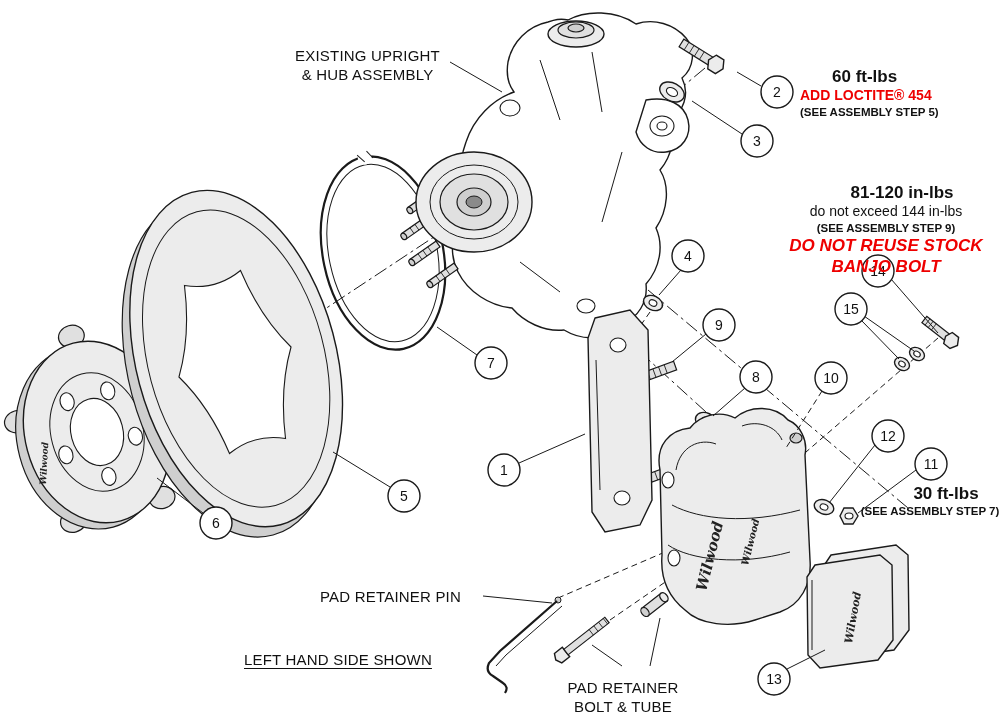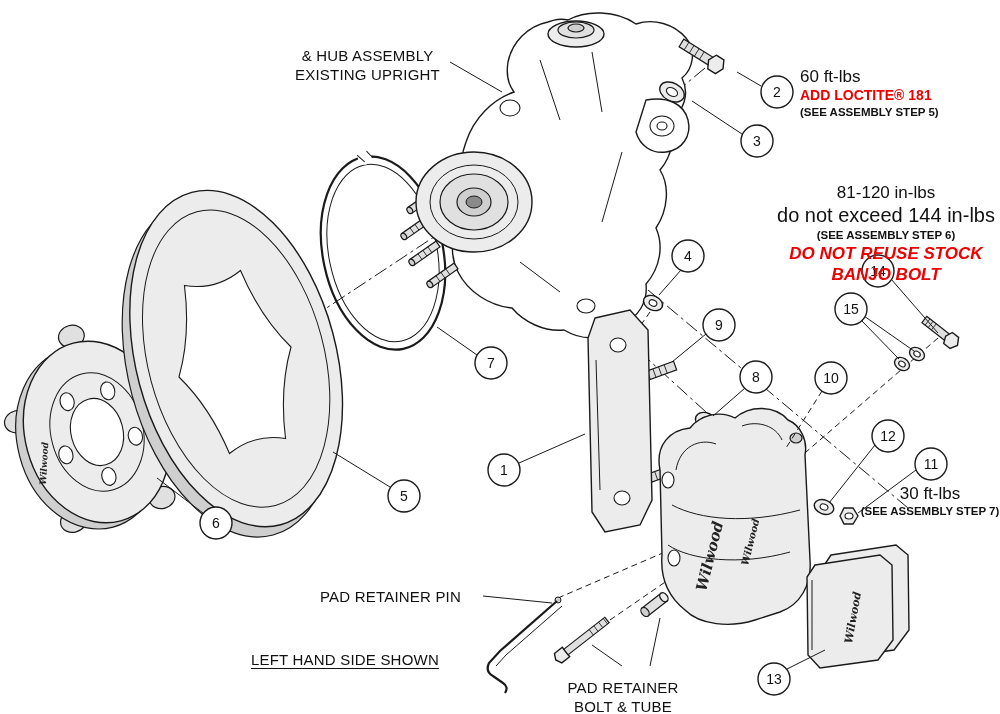--- a/index.html
+++ b/index.html
@@ -5,25 +5,25 @@
   html,body{margin:0;padding:0;background:#fff;}
   .stage{
     position:relative;width:1000px;height:714px;background:#ffffff;
     font-family:"Liberation Sans",sans-serif;color:#111;overflow:hidden;
   }
   .stage svg{position:absolute;left:0;top:0;}
   .ann{position:absolute;line-height:1.25;}
   .ann span{display:block;}
   .lbl{font-size:15px;letter-spacing:.2px;}
   .center{text-align:center;}
-  .torque-title{font-size:17px;font-weight:normal;}
+  .torque-title{font-size:17px;font-weight:bold;margin-left:32px;}
   .red-bold{font-size:14px;font-weight:bold;color:#ee0000;}
   .step{font-size:11.5px;font-weight:bold;}
   .warn{font-size:17px;font-style:italic;font-weight:bold;color:#ee0000;}
-  .limit{font-size:20px;}
+  .limit{font-size:14px;}
   .underline{text-decoration:underline;text-underline-offset:3px;}
 
   
   .ol{fill:#ffffff;stroke:#1a1a1a;stroke-width:1.4;}
   .part{fill:#ececec;stroke:#1a1a1a;stroke-width:1.4;}
   .part2{fill:#e0e0e0;stroke:#1a1a1a;stroke-width:1.2;}
   .dark{fill:#cfcfcf;stroke:#1a1a1a;stroke-width:1.2;}
   .hole{fill:#ffffff;stroke:#1a1a1a;stroke-width:1.1;}
   .ln{stroke:#1a1a1a;stroke-width:1;fill:none;}
   .ln2{stroke:#1a1a1a;stroke-width:2.2;fill:none;}
@@ -341,47 +341,47 @@
           <text x="878" y="276">14</text>
         </g>
     <g class="callout">
           <circle cx="851" cy="309" r="16"></circle>
           <text x="851" y="314">15</text>
         </g>
   </g>
 </svg>
 
   <div class="ann lbl center" style="left:285px;top:47px;width:165px;">
+    <span>EXISTING UPRIGHT</span>
     <span>&amp; HUB ASSEMBLY</span>
-    <span>EXISTING UPRIGHT</span>
   </div>
 
   <div class="ann" style="left:800px;top:66px;width:196px;">
     <span class="torque-title">60 ft-lbs</span>
-    <span class="red-bold">ADD LOCTITE® 181</span>
+    <span class="red-bold">ADD LOCTITE® 454</span>
     <span class="step">(SEE ASSEMBLY STEP 5)</span>
   </div>
 
   <div class="ann center" style="left:775px;top:182px;width:222px;">
     <span class="torque-title">81-120 in-lbs</span>
     <span class="limit">do not exceed 144 in-lbs</span>
-    <span class="step">(SEE ASSEMBLY STEP 6)</span>
+    <span class="step">(SEE ASSEMBLY STEP 9)</span>
     <span class="warn">DO NOT REUSE STOCK BANJO BOLT</span>
   </div>
 
   <div class="ann center" style="left:856px;top:483px;width:148px;">
     <span class="torque-title">30 ft-lbs</span>
     <span class="step">(SEE ASSEMBLY STEP 7)</span>
   </div>
 
   <div class="ann lbl" style="left:320px;top:588px;">
     <span>PAD RETAINER PIN</span>
   </div>
 
-  <div class="ann lbl underline" style="left:251px;top:651px;">
+  <div class="ann lbl underline" style="left:244px;top:651px;">
     <span>LEFT HAND SIDE SHOWN</span>
   </div>
 
   <div class="ann lbl center" style="left:553px;top:667px;width:140px;margin-top:12px;">
     <span>PAD RETAINER</span>
     <span>BOLT &amp; TUBE</span>
   </div>
 
 </div>
 

